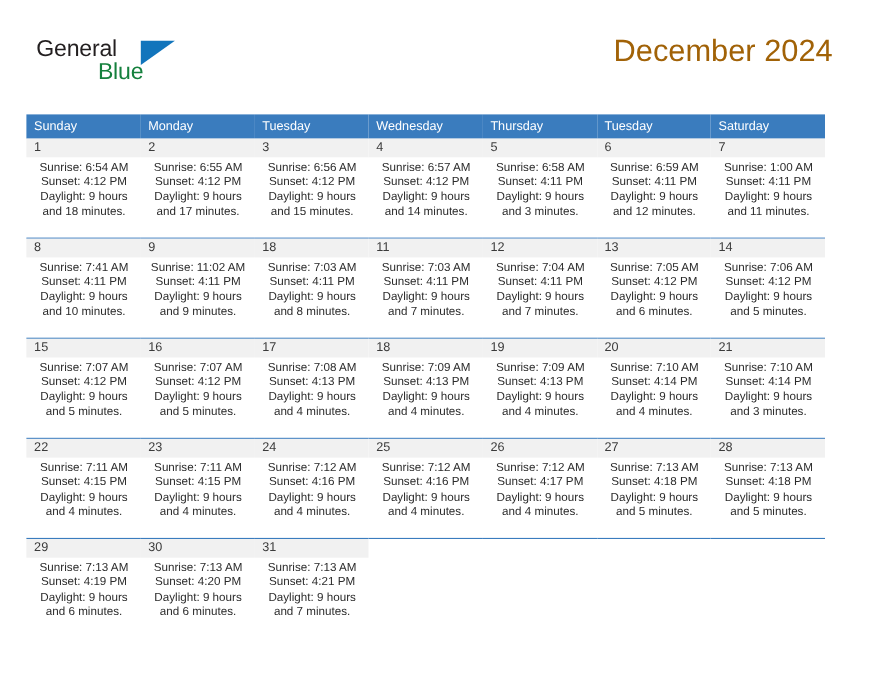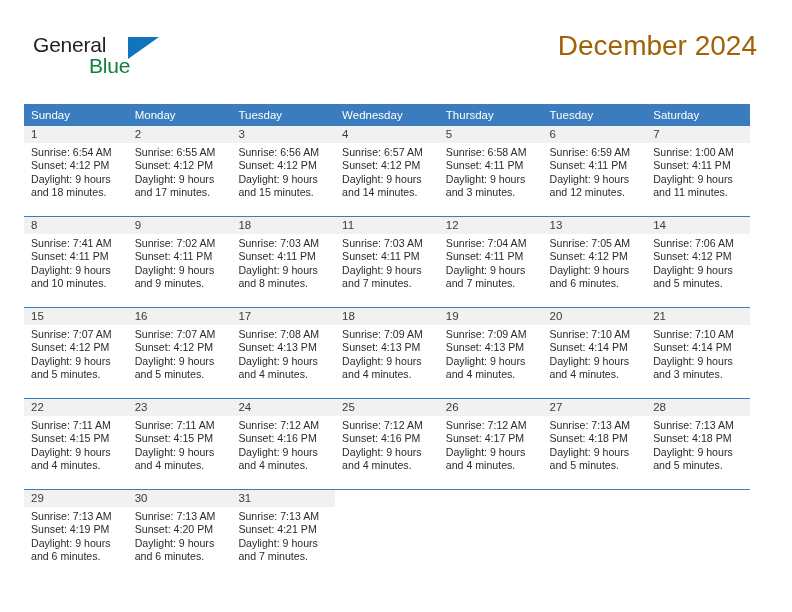--- a/index.html
+++ b/index.html
@@ -137,20 +137,21 @@
     font-size: 11.5px;
     color: #3b3b3b;
     box-sizing: border-box;
   }
 
   .cell-body {
     padding: 3px 6px 0 7px;
     font-size: 10.6px;
     line-height: 13.4px;
     color: #2b2b2b;
+    text-align: center;
   }
   .cell-body div {
     white-space: nowrap;
   }
 </style>
 </head>
 <body>
 
 <div class="page">
 
@@ -271,21 +272,21 @@
                 <div>Sunset: 4:11 PM</div>
                 <div>Daylight: 9 hours</div>
                 <div>and 10 minutes.</div>
               </div>
             </div>
           </td>
         <td>
             <div class="cell-inner filled">
               <div class="daynum-band">9</div>
               <div class="cell-body">
-                <div>Sunrise: 7:02 AM</div>
+                <div>Sunrise: 11:02 AM</div>
                 <div>Sunset: 4:11 PM</div>
                 <div>Daylight: 9 hours</div>
                 <div>and 9 minutes.</div>
               </div>
             </div>
           </td>
         <td>
             <div class="cell-inner filled">
               <div class="daynum-band">18</div>
               <div class="cell-body">

